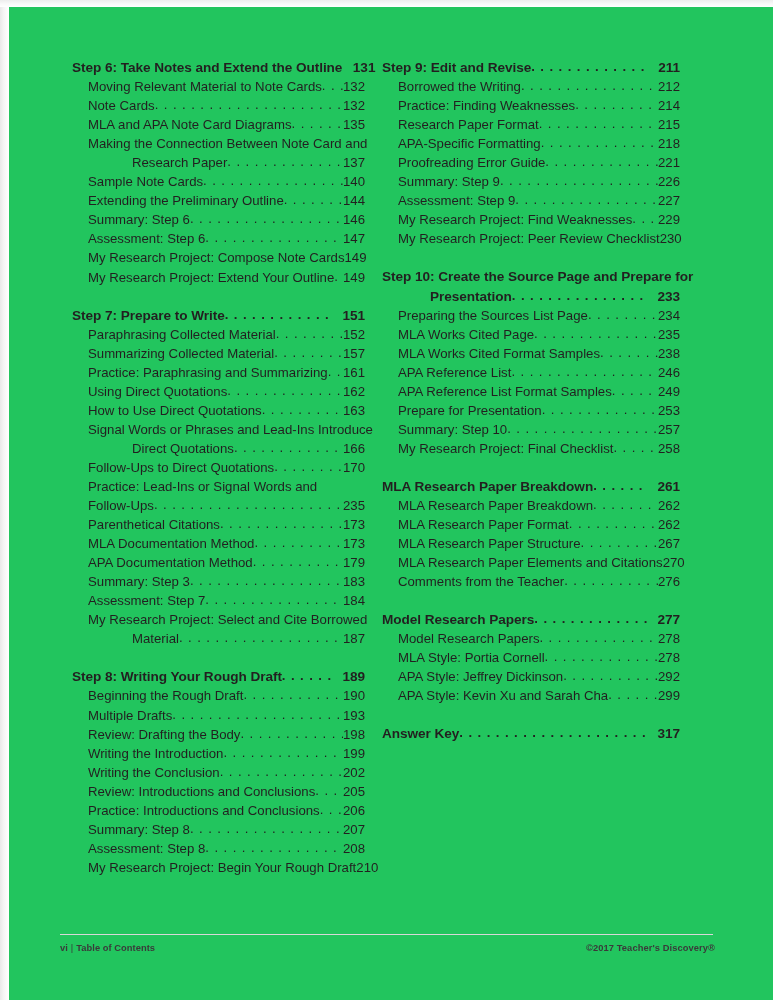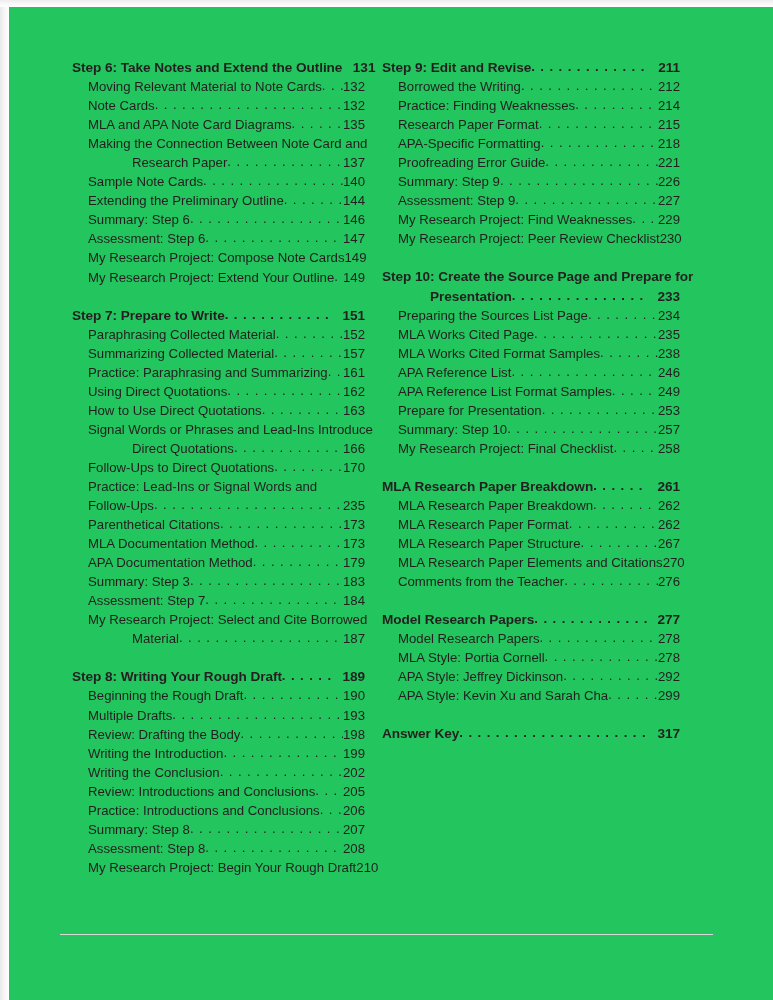--- a/index.html
+++ b/index.html
@@ -516,15 +516,21 @@
           <div class="entry head">
             <span class="txt">Answer Key</span>
             <span class="leader"></span>
             <span class="pg">317</span>
           </div>
         </div>
     </div>
 
     <div id="footer-rule"></div>
 
+    <div id="footer">
+      <div class="left">
+        <span class="footer-part">vi</span><span class="folio-sep">|</span><span class="footer-part">Table of Contents</span>
+      </div>
+      <div class="right">©2017 Teacher's Discovery®</div>
+    </div>
 
   </div>
 </div>
 
 </body></html>

